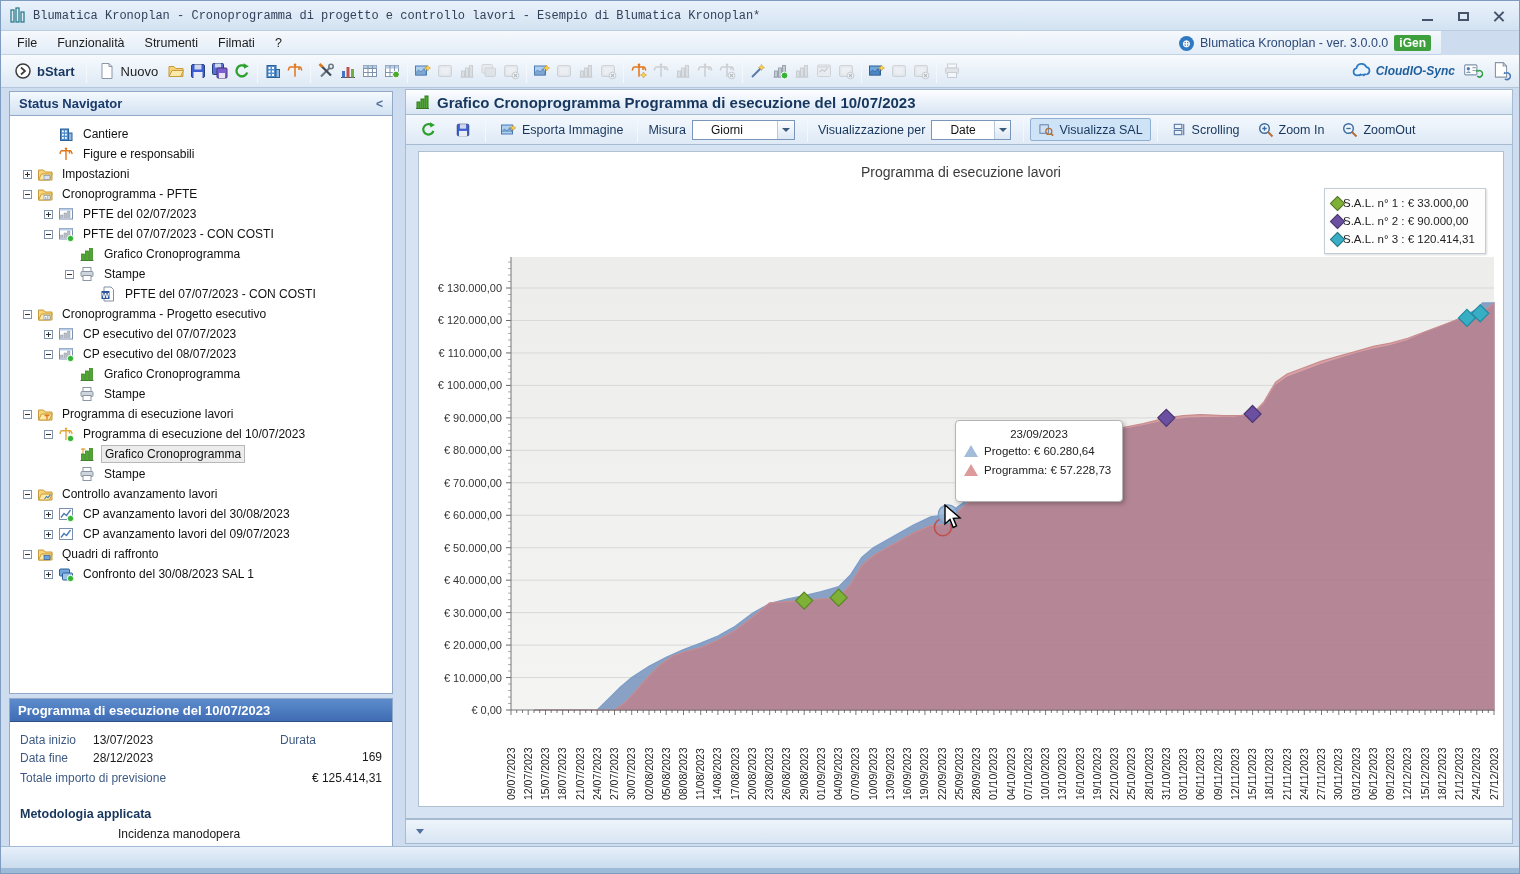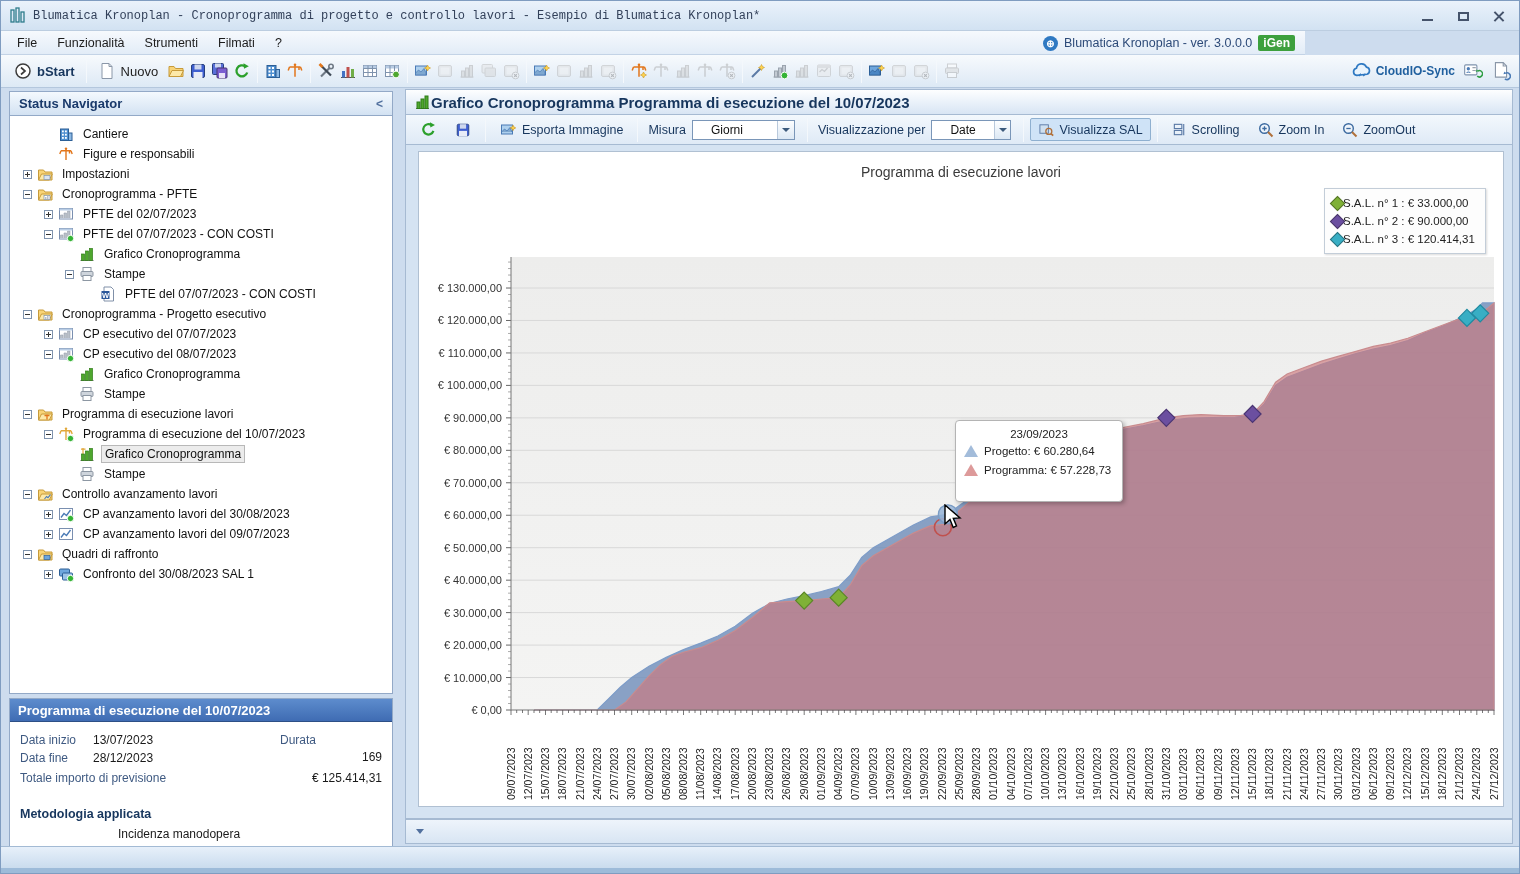--- a/index.html
+++ b/index.html
@@ -16,41 +16,41 @@
   .win-controls { position:absolute; right:8px; top:6px; display:flex; gap:8px; }
   .win-btn { width:28px; height:18px; display:flex; align-items:center; justify-content:center; }
   .glyph-min { width:11px; height:2px; background:#45536b; margin-top:7px; }
   .glyph-max { width:11px; height:9px; border:2px solid #45536b; }
   .glyph-close { position:relative; width:12px; height:12px; }
   .glyph-close:before, .glyph-close:after { content:""; position:absolute; left:5px; top:0;
     width:2px; height:13px; background:#45536b; }
   .glyph-close:before { transform:rotate(45deg);} .glyph-close:after { transform:rotate(-45deg);}
 
   
-  .menubar { position:absolute; left:0; top:30px; width:1304px; height:24px;
+  .menubar { position:absolute; left:0; top:30px; width:1440px; height:24px;
     background:linear-gradient(#f6f9fd,#e2ecf7); border-bottom:1px solid #c3d3e6;
     display:flex; align-items:center; padding:0 6px; }
   .menu-item { font-size:12.5px; color:#1c1c1c; padding:3px 10px; }
   .menu-right { position:absolute; right:10px; top:0; height:24px; display:flex; align-items:center; gap:6px; }
   .ver-text { font-size:12.5px; color:#2c4a78; }
   .brand-badge { background:#3da03d; color:#fff; font-weight:bold; font-size:12px;
     padding:1px 5px; border-radius:2px; }
   .info-icon { width:15px; height:15px; border-radius:50%; background:#2f79c2; color:#fff;
     font-size:10px; font-weight:bold; display:flex; align-items:center; justify-content:center; }
 
   
   .toolbar { position:absolute; left:0; top:54px; width:1520px; height:33px;
     background:linear-gradient(#f7fafd,#dde9f5); border-bottom:1px solid #b4c7dd;
     display:flex; align-items:center; padding:0 6px; }
   .tb-btn { display:flex; align-items:center; gap:5px; padding:2px 7px; font-size:13px;
     font-weight:bold; color:#17365d; }
   .tb-icon { width:22px; height:22px; display:flex; align-items:center; justify-content:center; }
   .tb-icon.disabled { filter:grayscale(1) opacity(.45); }
   .tb-sep { width:1px; height:24px; background:#b5c6da; border-right:1px solid #f4f8fc; margin:0 4px; }
-  .tb-right { position:absolute; right:10px; display:flex; align-items:center; gap:8px; }
+  .tb-right { position:absolute; right:10px; display:flex; align-items:center; gap:8px;font-style:italic; }
   .cloud-label { font-size:12px; font-weight:bold; color:#1f5f9e; }
 
   
   .left-panel { position:absolute; left:8px; top:90px; width:384px; height:757px; }
   .panel-header { position:absolute; left:0; top:0; right:0; height:25px;
     background:linear-gradient(#f4f9fe,#d3e2f2); border:1px solid #93a9c7;
     display:flex; align-items:center; padding:0 9px; }
   .panel-header .ph-title { font-size:13px; font-weight:bold; color:#1a3a6b; flex:1; }
   .collapse-glyph { font-size:12px; color:#51709e; font-weight:bold; }
   .tree { position:absolute; left:0; top:25px; right:0; height:578px; background:#fff;
@@ -71,21 +71,21 @@
     color:#fff; font-size:13px; font-weight:bold; display:flex; align-items:center;
     padding:0 8px; border-bottom:1px solid #2d4f86; }
   .d-label { position:absolute; font-size:12px; color:#3f5a82; }
   .d-value { position:absolute; font-size:12px; color:#1a1a1a; }
   .d-bold  { position:absolute; font-size:12.5px; font-weight:bold; color:#17365d; }
 
   
   .right-panel { position:absolute; left:404px; top:88px; width:1108px; height:757px; }
   .chart-header { position:absolute; left:0; top:0; right:0; height:26px;
     background:linear-gradient(#fdfeff,#d8e5f4); border:1px solid #a6bad2;
-    display:flex; align-items:center; padding:0 8px; }
+    display:flex; align-items:center; gap:6px; padding:0 8px; }
   .chart-header .ch-title { font-size:15px; font-weight:bold; color:#17365d; }
   .chart-toolbar { position:absolute; left:0; top:26px; right:0; height:30px;
     background:linear-gradient(#f3f8fd,#dfeaf6); border:1px solid #a6bad2; border-top:none;
     display:flex; align-items:center; padding:0 6px; gap:2px; }
   .ct-btn { display:flex; align-items:center; gap:5px; padding:3px 7px; font-size:12.5px;
     color:#17365d; border:1px solid transparent; border-radius:2px; }
   .ct-btn.pressed { background:#cfe3f7; border:1px solid #8fb0d0; }
   .ct-label { font-size:12.5px; color:#17365d; padding:0 4px; }
   .ct-select { display:flex; align-items:center; height:20px; background:#fff;
     border:1px solid #7a96b8; }

